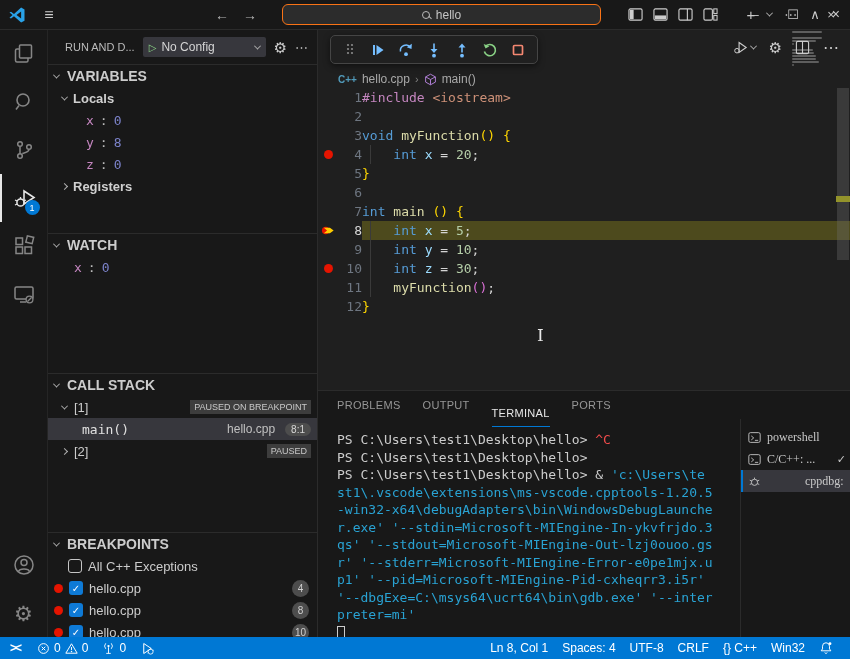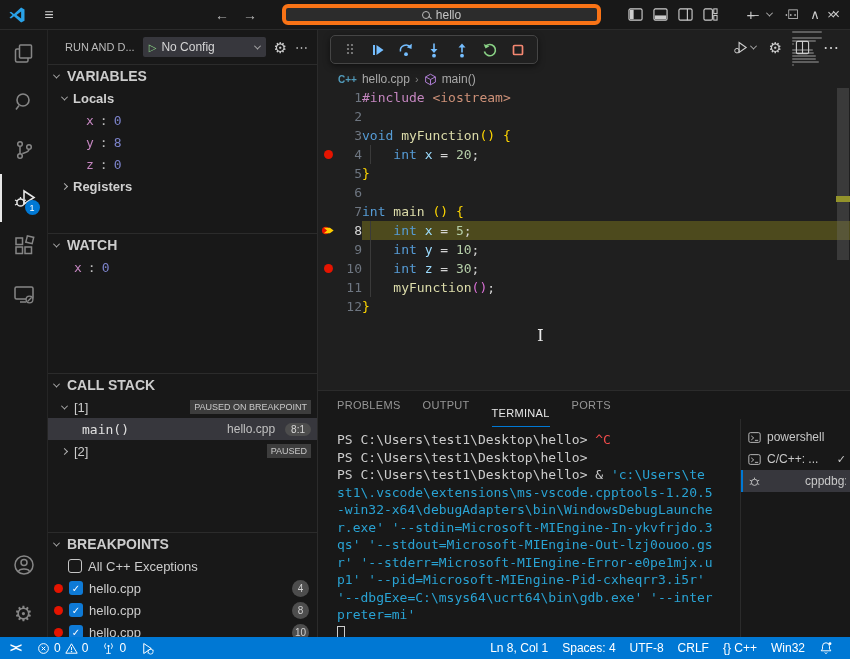--- a/index.html
+++ b/index.html
@@ -8,21 +8,21 @@
   svg { display:block; }
   .mono { font-family:"DejaVu Sans Mono", monospace; }
 
   
   .titlebar { height:30px; background:#181818; border-bottom:1px solid #2b2b2b;
     display:flex; align-items:center; position:relative; }
   .tb-logo { width:34px; display:flex; justify-content:center; }
   .tb-menu { width:30px; text-align:center; font-size:16px; color:#cccccc; cursor:pointer; }
   .tb-nav { position:absolute; left:215px; display:flex; gap:14px; font-size:14px; color:#b8b8b8; }
   .tb-search { position:absolute; left:282px; width:319px; height:21px; top:4px;
-    background:#2c2c2c; border:4px solid #f97316; border-radius:6px;
+    background:#2c2c2c; border:1px solid #f97316; border-radius:6px;
     display:flex; align-items:center; justify-content:center; gap:6px; font-size:12px; color:#c5c5c5; }
   .lens { width:8px; height:8px; border:1.3px solid #b8b8b8; border-radius:50%; position:relative; }
   .lens::after { content:""; position:absolute; width:4px; height:1.3px; background:#b8b8b8;
     transform:rotate(45deg); right:-3.5px; bottom:-1px; }
   .tb-right { position:absolute; right:0; display:flex; align-items:center; height:30px; }
   .tb-layouticons { display:flex; gap:10px; margin-right:18px; }
   .tb-winbtn { width:38px; height:30px; display:flex; align-items:center; justify-content:center;
     font-size:13px; color:#cccccc; }
 
   
@@ -119,21 +119,21 @@
     align-items:center; letter-spacing:.3px; }
   .ptab.active { color:#e7e7e7; border-bottom:1px solid #0078d4;margin-top:16px; }
   .panel-actions { position:absolute; right:10px; top:0; height:28px; display:flex; gap:12px;
     align-items:center; color:#cccccc; font-size:13px; }
   .panel-body { flex:1; display:flex; overflow:hidden; }
   .terminal { flex:1; padding:12px 0 0 19px; font-family:"DejaVu Sans Mono", monospace;
     font-size:13px; line-height:17.5px; position:relative; overflow:hidden; }
   .t-d{color:#cccccc} .t-r{color:#f14c4c} .t-c{color:#29a3d4}
   .t-cursor { display:inline-block; width:8px; height:15px; border:1px solid #cccccc;
     vertical-align:middle; }
-  .term-list { width:110px; border-left:1px solid #2b2b2b; padding-top:7px; }
+  .term-list { width:110px; border-left:1px solid #2b2b2b; padding-top:7px;font-family:Liberation Serif, serif; }
   .tl-row { height:22px; display:flex; align-items:center; gap:6px; padding:0 4px 0 7px;
     font-size:12px; color:#c8c8c8; }
   .tl-row.sel { background:#37373d; border-left:2px solid #0078d4; padding-left:5px;gap:44px; }
   .tl-label { flex:1; white-space:nowrap; overflow:hidden; }
   .tl-check { color:#c8c8c8; font-size:11px; }
 
   
   .statusbar { height:22px; background:#0078d4; display:flex; align-items:center;
     color:#ffffff; font-size:12px; padding:0 10px 0 0; }
   .st-item { display:flex; align-items:center; gap:4px; padding:0 7px; height:22px; }

